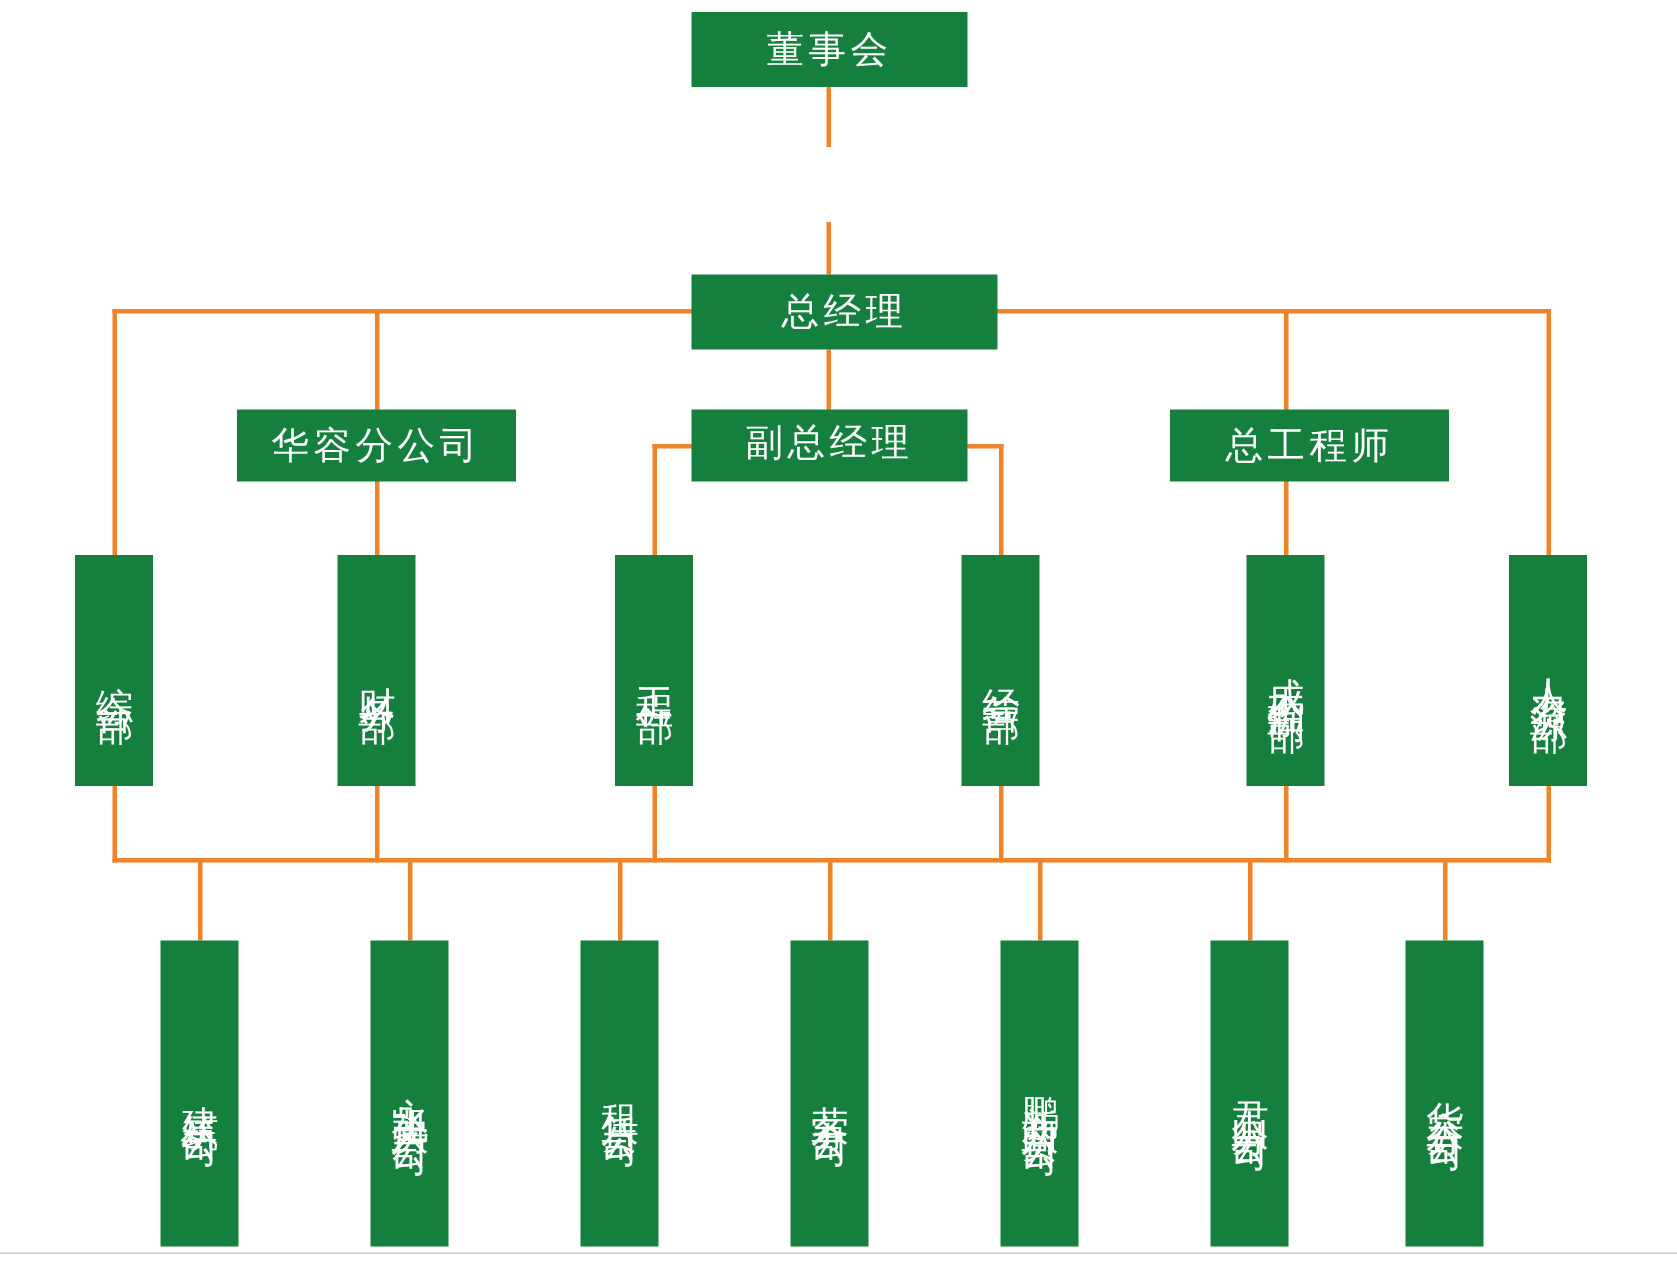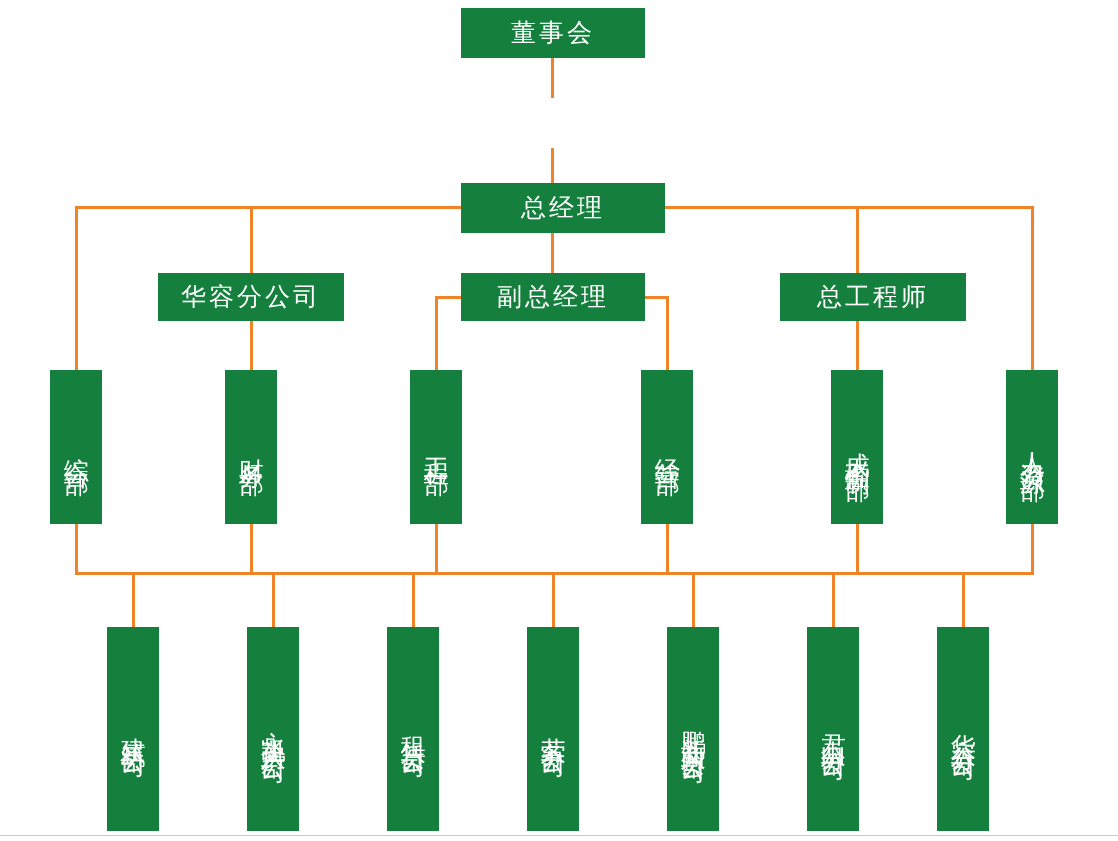--- a/index.html
+++ b/index.html
@@ -116,21 +116,21 @@
   <div class="line v" style="left:832px; top:572px; height:55px;"></div>
   <div class="line v" style="left:962px; top:572px; height:55px;"></div>
 
   <div class="node horiz" style="left:461px; top:8px; width:184px; height:50px;">董事会</div>
 
 
   <div class="node horiz" style="left:461px; top:183px; width:204px; height:50px;">总经理</div>
 
   <div class="node horiz" style="left:158px; top:273px; width:186px; height:48px;">华容分公司</div>
 
-  <div class="node horiz" style="left:461px; top:273px; width:184px; height:48px;">副总经理</div>
+  <div class="node horiz" style="left:461px; top:273px; width:184px; height:48px;font-family:Liberation Mono, monospace;">副总经理</div>
 
   <div class="node horiz" style="left:780px; top:273px; width:186px; height:48px;">总工程师</div>
 
   <div class="node vert" style="left:50px; top:370px; width:52px; height:154px;">综合部</div>
 
   <div class="node vert" style="left:225px; top:370px; width:52px; height:154px;">财务部</div>
 
   <div class="node vert" style="left:410px; top:370px; width:52px; height:154px;">工程部</div>
 
   <div class="node vert" style="left:641px; top:370px; width:52px; height:154px;">经营部</div>

